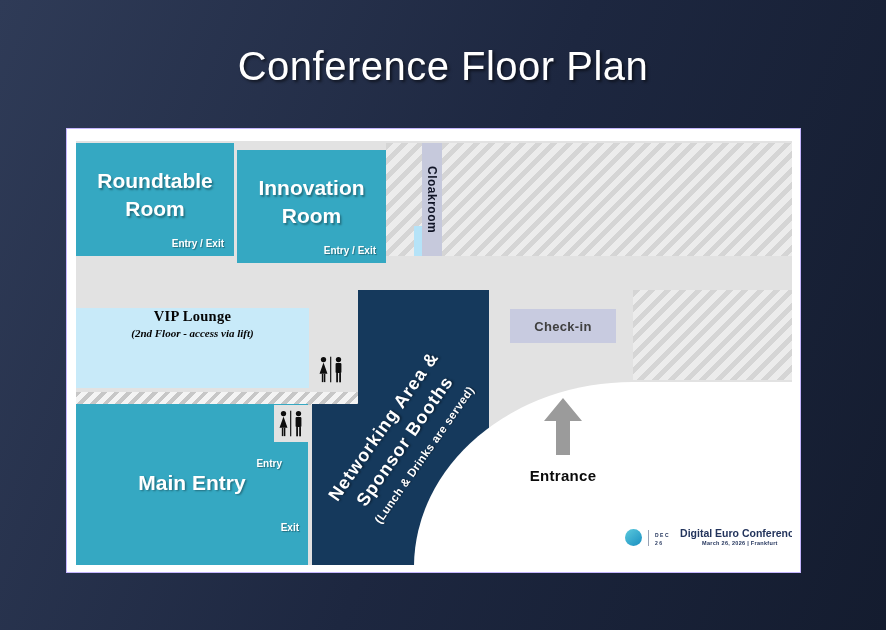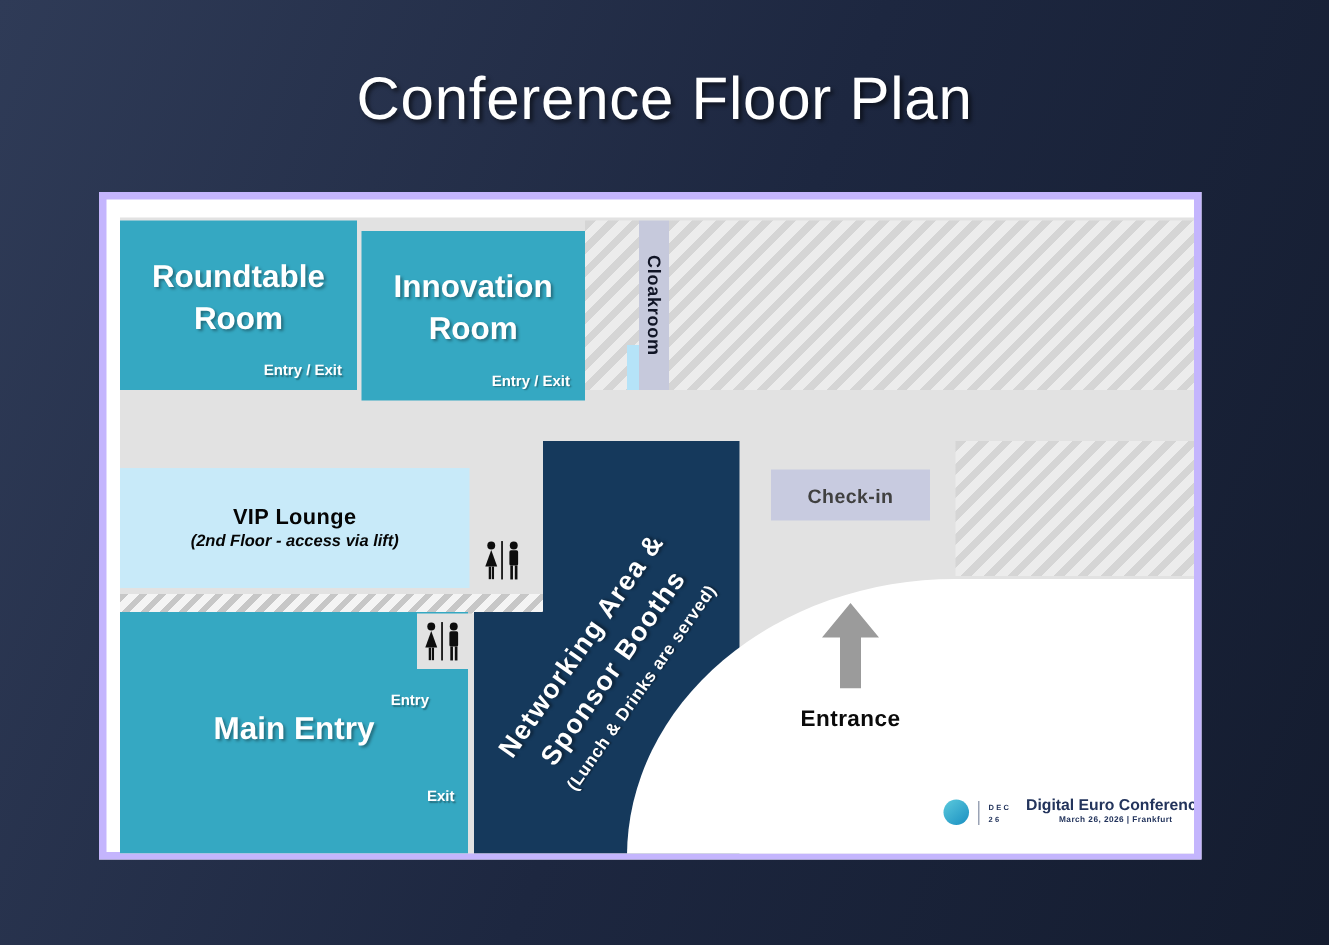--- a/index.html
+++ b/index.html
@@ -9,21 +9,21 @@
     background:linear-gradient(112deg,var(--bg1,#2f3b57) 0%,var(--bg2,#1d2740) 52%,var(--bg3,#141c2f) 100%);
   }
   .abs{position:absolute}
   .page-title{
     position:absolute;top:44px;left:0;width:886px;text-align:center;
     color:#fff;font-size:40px;font-weight:normal;letter-spacing:.5px;
     text-shadow:2px 2px 3px rgba(0,0,0,.55);
   }
   .card{
     position:absolute;left:66px;top:128px;width:735px;height:445px;
-    background:#fff;border:5px solid #c4b5fd;box-sizing:border-box;
+    background:#fff;border:1px solid #c4b5fd;box-sizing:border-box;
   }
   .floor{
     position:absolute;left:9px;top:12px;width:716px;height:424px;
     background:var(--floor,#e2e2e2);overflow:hidden;
   }
   .hatch{background:repeating-linear-gradient(135deg,#d5d5d5 0 5px,#ececec 5px 11px)}
   .hatch-fine{background:repeating-linear-gradient(135deg,#c7c7c7 0 4px,#f4f4f4 4px 9px)}
 
   .room{background:var(--teal,#35a8c2);color:#fff}
   .room .room-name{
@@ -47,21 +47,21 @@
     left:346px;top:2px;width:20px;height:113px;background:var(--cloakroom,#c6c9dc);
     display:flex;align-items:center;justify-content:center;
   }
   .cloakroom span{
     writing-mode:vertical-rl;font-size:12px;font-weight:bold;color:#101425;letter-spacing:.5px;
   }
   .hatch-top{left:366px;top:2px;width:350px;height:113px}
 
   .vip{
     left:0;top:167px;width:233px;height:80px;background:var(--vip,#c8eaf9);
-    display:flex;flex-direction:column;align-items:center;justify-content:center;color:#050505;
+    display:flex;flex-direction:column;align-items:center;justify-content:flex-start;color:#050505;font-family:Liberation Serif, serif;
   }
   .vip-name{font-size:14.5px;font-weight:bold;letter-spacing:.3px}
   .vip-note{font-size:11px;font-weight:bold;font-style:italic;margin-top:2px}
 
   .walkway{left:0;top:251px;width:282px;height:13px}
 
   .main-stage{left:0;top:263px;width:232px;height:161px}
   .stage-entry{position:absolute;right:26px;top:54px;font-size:10px;font-weight:bold;color:#fff;text-shadow:1px 1px 1px rgba(0,0,0,.35)}
   .stage-exit{position:absolute;right:9px;top:118px;font-size:10px;font-weight:bold;color:#fff;text-shadow:1px 1px 1px rgba(0,0,0,.35)}
 

